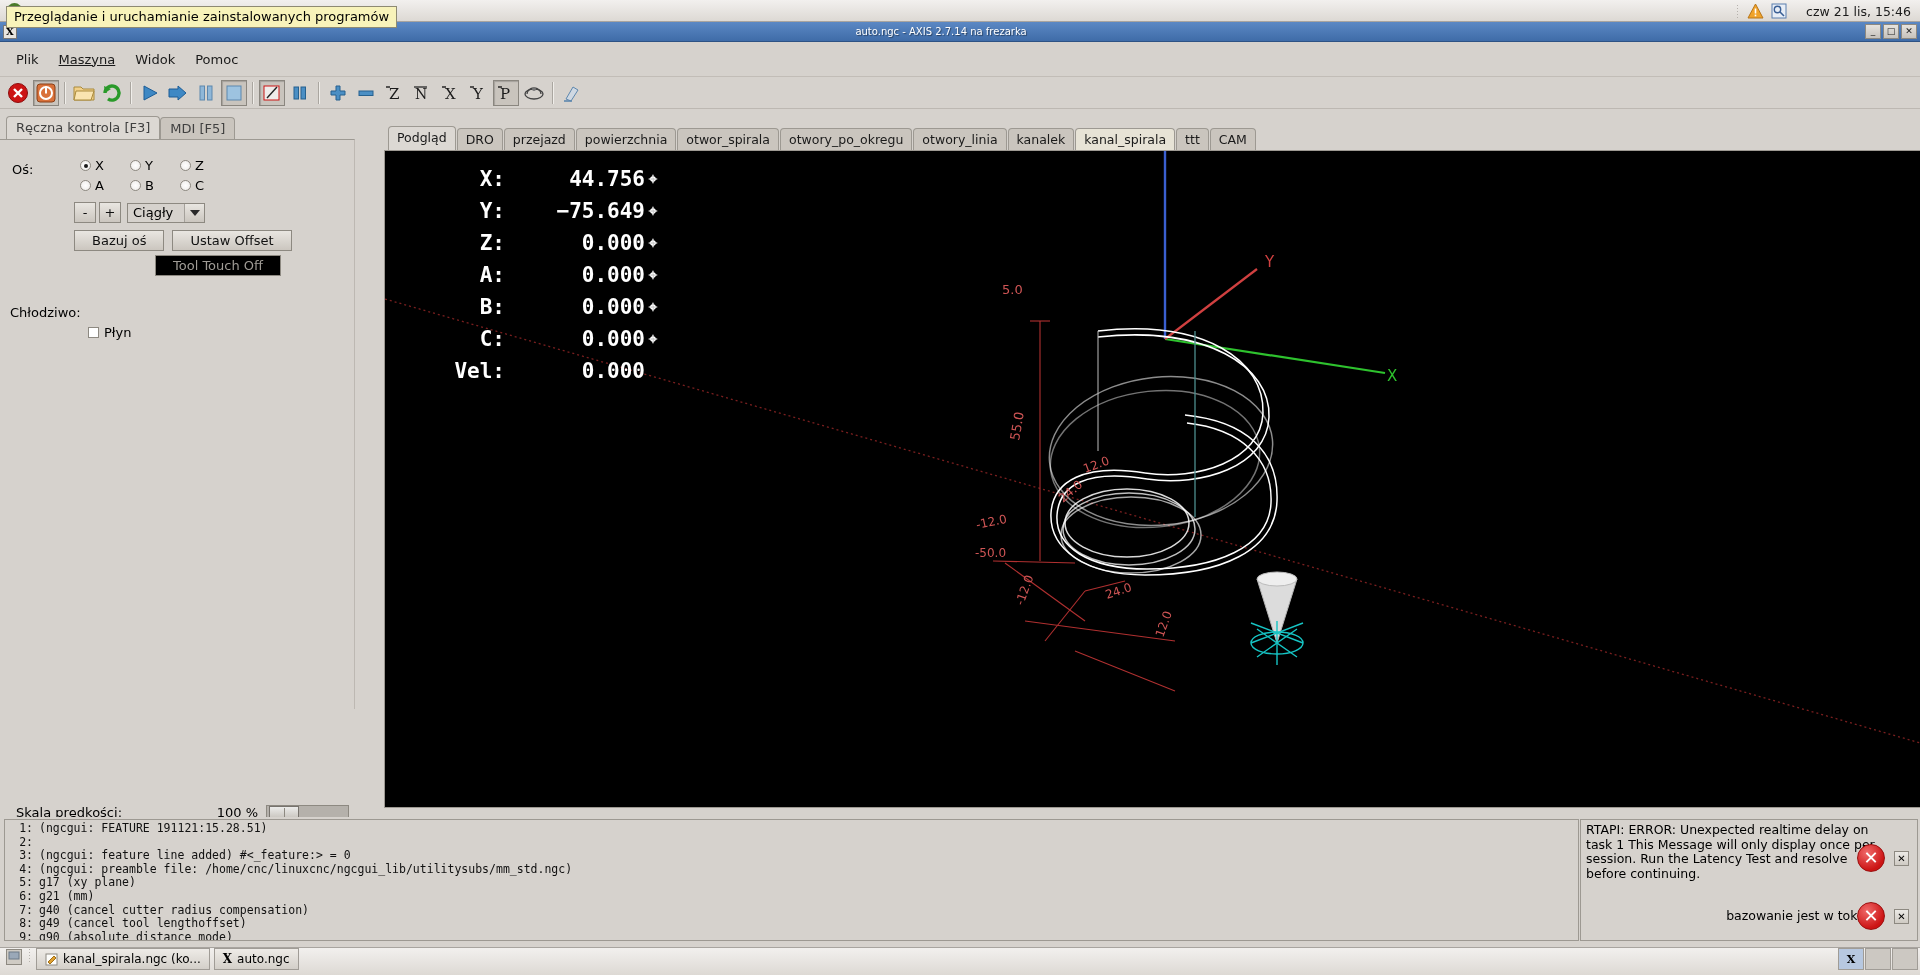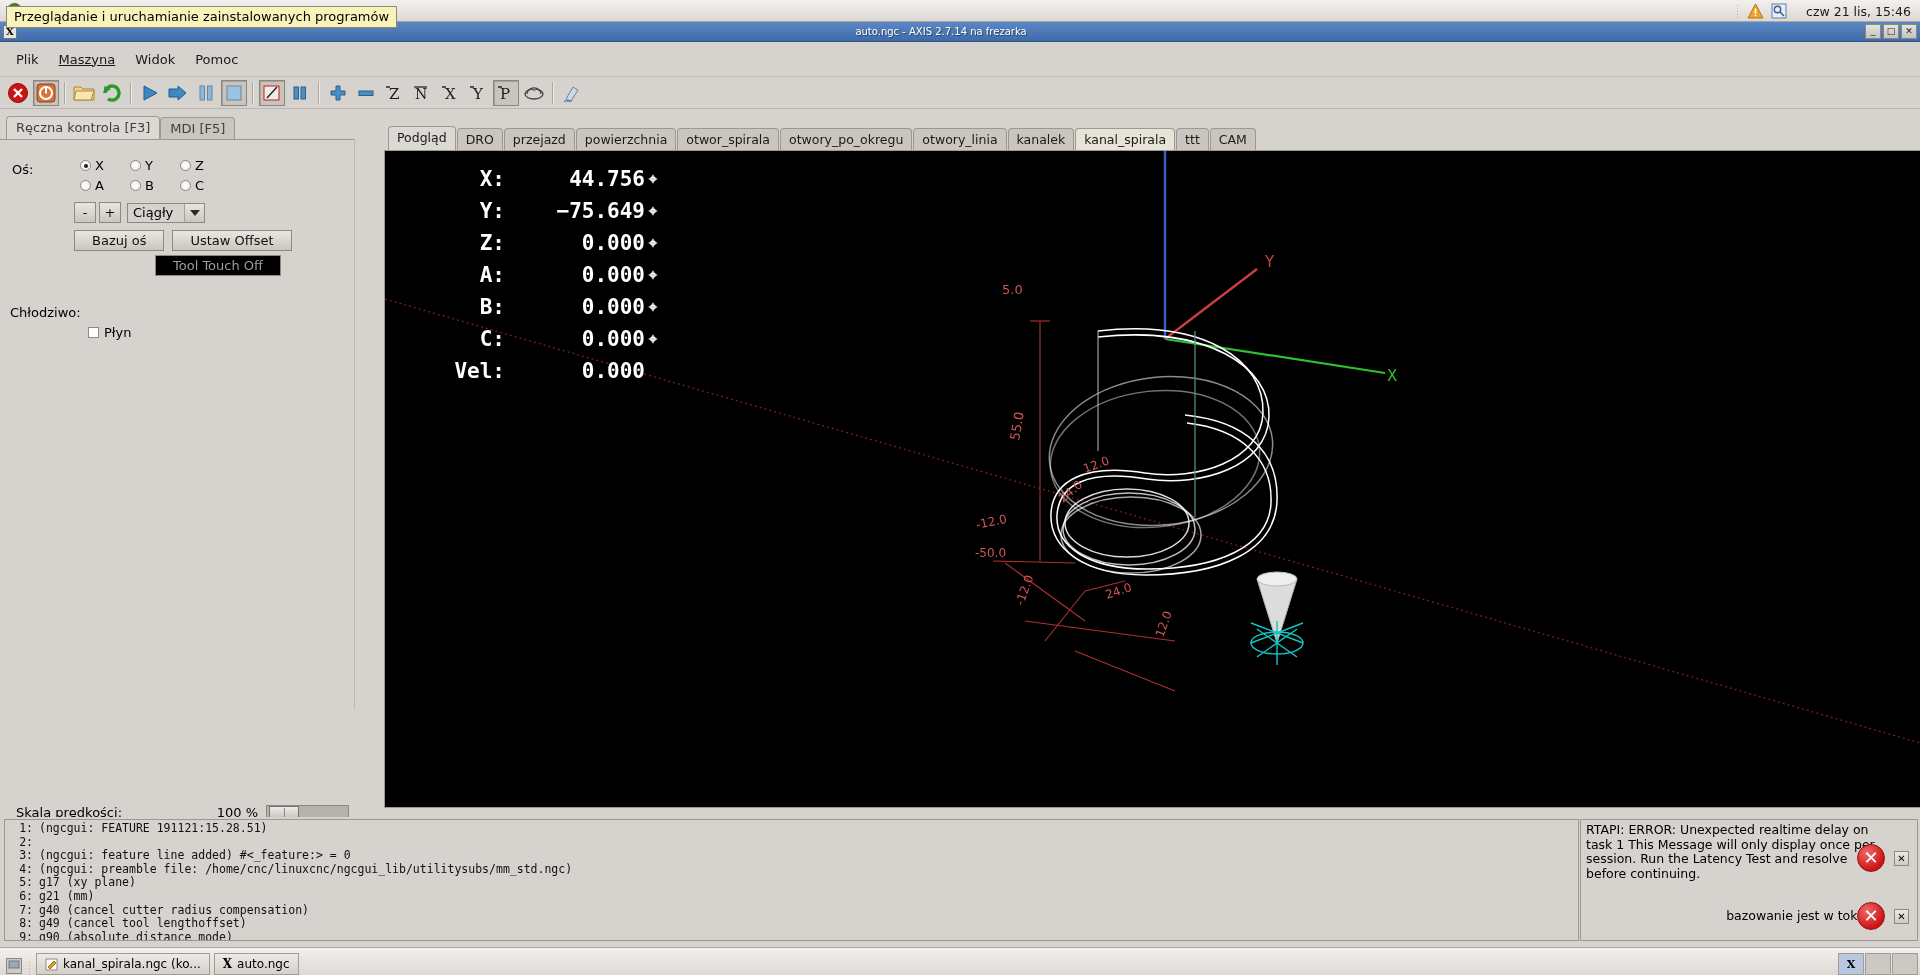--- a/index.html
+++ b/index.html
@@ -147,21 +147,21 @@
   .err2 { position: absolute; right: 52px; top: 88px; font-size: 12.5px; }
 
   .statusbar { position: absolute; left: 0; top: 928px; width: 1920px; height: 18px;
       background: #d6d2cd; display: flex; align-items: center; border-top: 1px solid #b5b1ab; }
   .sb-cell { font-size: 12px; padding: 1px 6px; height: 18px; display: flex; align-items: center;
       border-right: 1px solid #b5b1ab; }
 
   
   .taskbar { position: absolute; left: 0; top: 947px; width: 1920px; height: 28px;
       background: linear-gradient(#f2f0ee, #ddd9d4); border-top: 1px solid #a8a49f;
-      display: flex; align-items: flex-end; }
+      display: flex; align-items: flex-start; }
   .tb-item { display: flex; align-items: center; gap: 5px; height: 22px; padding: 0 8px;
       background: linear-gradient(#eeebe7,#d3cfc9); border: 1px solid #a09c96; font-size: 12px;
       margin-left: 4px; max-width: 180px; overflow: hidden; white-space: nowrap; }
   .tb-right { position: absolute; right: 2px; display: flex; gap: 1px; align-items: center; }
   .tb-ws { width: 26px; height: 22px; background: #ccc8c2; border: 1px solid #a09c96;
       display: flex; align-items: center; justify-content: center; font-family: "DejaVu Serif", serif;
       font-size: 11px; font-weight: bold; }
   .tb-ws.act { background: #b7c8e0; }
 </style>
 </head>

